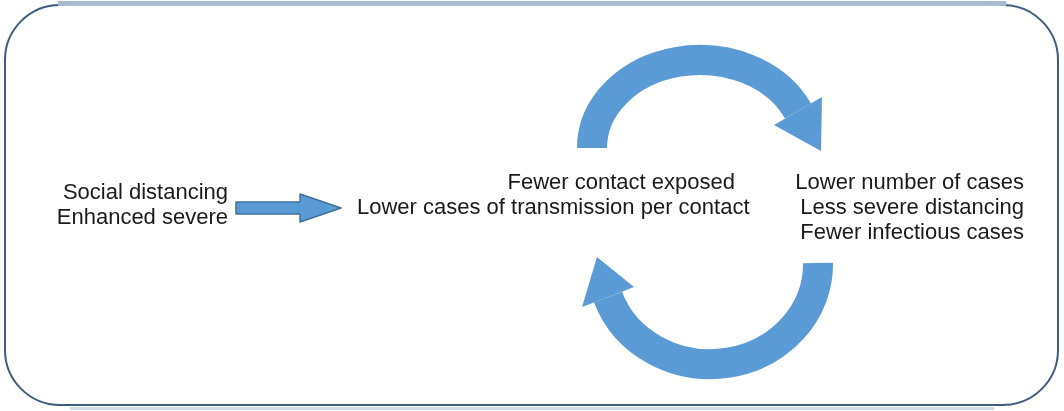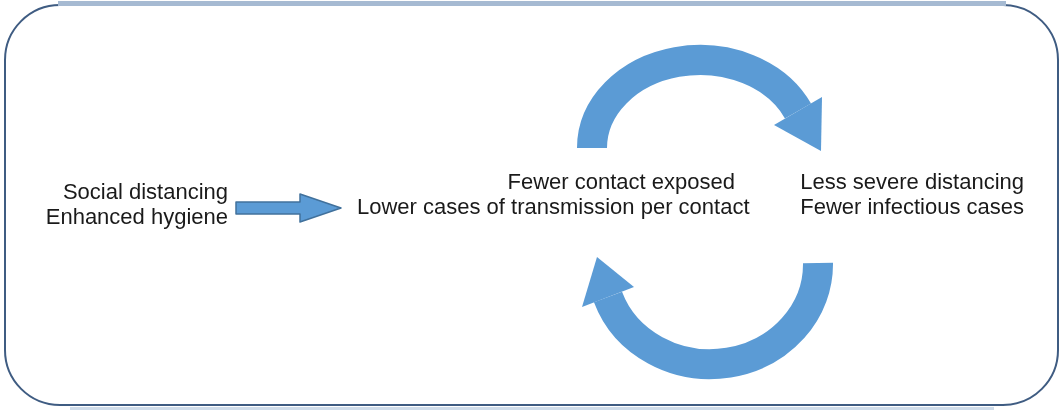--- a/index.html
+++ b/index.html
@@ -97,26 +97,27 @@
     </g>
 
     <g>
       <path class="arc" d="M 818 263 A 108 100 0 0 1 608 297"></path>
       <polygon class="arc-head" points="634,287 582,307 597,257"></polygon>
     </g>
   </svg>
 
   <div class="textblock tb-left">
     <div>Social distancing</div>
-    <div>Enhanced hygiene</div>
+    <div>Enhanced severe</div>
   </div>
 
   <div class="textblock tb-middle">
     <div>Fewer contact exposed</div>
     <div>Lower cases of transmission per contact</div>
   </div>
 
   <div class="textblock tb-right">
+    <div>Lower number of cases</div>
     <div>Less severe distancing</div>
     <div>Fewer infectious cases</div>
   </div>
 
 </div>
 
 </body></html>

